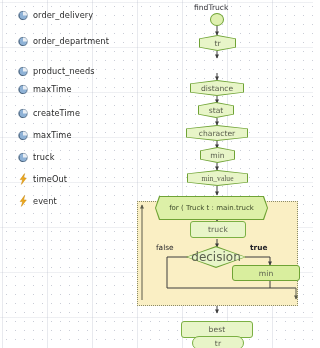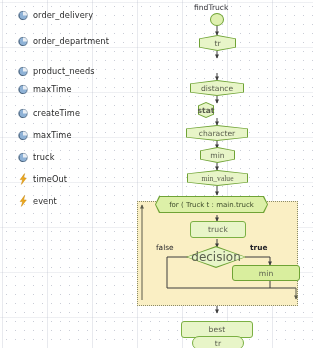--- a/index.html
+++ b/index.html
@@ -354,21 +354,21 @@
       <div class="txt">tr</div>
     </div>
 
 
     <div class="flagwrap" style="left:190px; top:80px; width:54px; height:16px;">
       <div class="shape"></div>
         <div class="shape-in"></div>
       <div class="txt">distance</div>
     </div>
 
-    <div class="flagwrap" style="left:198px; top:102px; width:16px; height:16px;font-weight:bold;">
+    <div class="flagwrap" style="left:198px; top:102px; width:36px; height:16px;">
       <div class="shape"></div>
         <div class="shape-in"></div>
       <div class="txt">stat</div>
     </div>
 
     <div class="flagwrap" style="left:186px; top:125px; width:62px; height:16px;">
       <div class="shape"></div>
         <div class="shape-in"></div>
       <div class="txt">character</div>
     </div>
@@ -378,21 +378,21 @@
         <div class="shape-in"></div>
       <div class="txt">min</div>
     </div>
 
     <div class="flagwrap" style="left:187px; top:170px; width:61px; height:16px;font-family:Liberation Serif, serif;">
       <div class="shape"></div>
         <div class="shape-in"></div>
       <div class="txt">min_value</div>
     </div>
 
-    <div class="loophdrwrap" style="left:155px; top:196px; width:113px; height:17px;text-decoration:underline;">
+    <div class="loophdrwrap" style="left:155px; top:196px; width:113px; height:24px;text-decoration:underline;">
       <div class="shape"></div>
         <div class="shape-in"></div>
       <div class="txt">for ( Truck t : main.truck</div>
     </div>
 
     <div class="node n-fill rrect" style="left:190px; top:221px; width:56px; height:17px;">
       <span>truck</span>
     </div>
 
     <div class="diamondwrap" style="left:186px; top:246px; width:60px; height:22px;">

